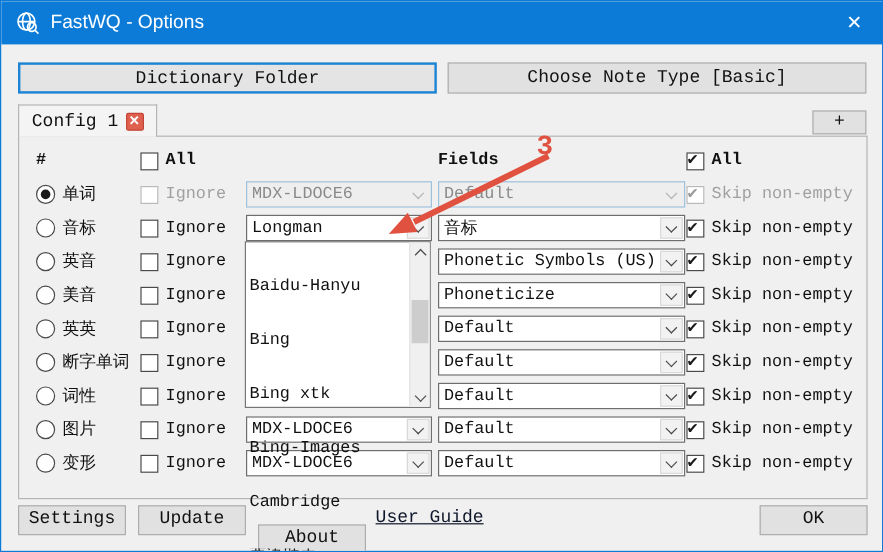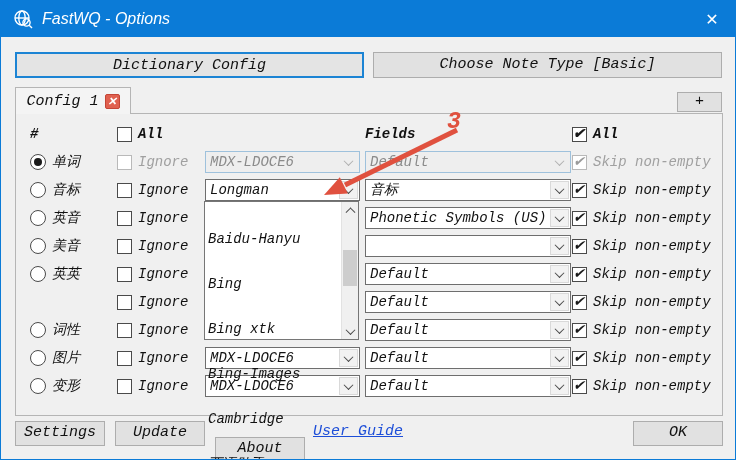--- a/index.html
+++ b/index.html
@@ -1,20 +1,20 @@
 <!DOCTYPE html>
 <html><head>
 <meta charset="utf-8">
 <style>
   * { margin:0; padding:0; box-sizing:border-box; }
   html,body { width:736px; height:460px; }
   body { font-family:"Liberation Mono","DejaVu Sans Mono",monospace; font-size:14px; color:#111; }
 
   .window { position:relative; width:736px; height:460px; background:#f0f0f0;
-            border:1px solid #0b7bd7; overflow:hidden;font-style:italic; }
+            border:1px solid #0b7bd7; overflow:hidden; }
 
   
   .titlebar { position:absolute; left:0; top:0; width:100%; height:36px; background:#0b7bd7;
               display:flex; align-items:center; color:#fff;
               font-family:"Liberation Sans","DejaVu Sans",sans-serif; font-size:16px; }
   .app-icon { margin-left:12px; margin-right:9px; width:20px; height:20px; flex:0 0 auto; }
   .title-close { position:absolute; right:0; top:0; width:46px; height:36px; display:flex;
                  align-items:center; justify-content:center; font-size:16px; cursor:default; }
 
   
@@ -80,21 +80,21 @@
   
   .annotation-layer { position:absolute; left:0; top:0; width:736px; height:460px;
                       pointer-events:none; z-index:9; }
   .annot-num { position:absolute; left:446px; top:108px; color:#e0513f; font-size:23px;
                font-weight:bold; z-index:10; pointer-events:none; }
 
   
   .btn-foot { position:absolute; top:420px; height:25px; width:90px; line-height:22px; font-size:15px; }
   #btn-settings { left:14px; } #btn-update { left:114px; } #btn-about { left:214px;margin-top:16px; }
   #btn-ok { left:632px; }
-  .user-guide { position:absolute; left:312px; top:422px; font-size:15px; color:#1d4ed8;
+  .user-guide { position:absolute; left:312px; top:422px; font-size:15px; color:#0f172a;
                 text-decoration:underline; cursor:pointer; }
 </style>
 </head>
 <body>
 
 <div class="window">
 
   <div class="titlebar">
     <svg class="app-icon" viewBox="0 0 20 20">
       <g stroke="#fff" stroke-width="1.4" fill="none">
@@ -102,21 +102,21 @@
         <ellipse cx="9" cy="9" rx="3.2" ry="7"></ellipse>
         <line x1="2" y1="9" x2="16" y2="9"></line>
         <circle cx="13.5" cy="13.5" r="3.6"></circle>
         <line x1="16.2" y1="16.2" x2="19" y2="19"></line>
       </g>
     </svg>
     <span>FastWQ - Options</span>
     <span class="title-close">✕</span>
   </div>
 
-  <div class="btn btn-top" id="btn-dict-folder">Dictionary Config</div>
+  <div class="btn btn-top" id="btn-dict-folder">Dictionary Folder</div>
   <div class="btn btn-top" id="btn-note-type">Choose Note Type [Basic]</div>
 
   <div class="tab">
     <span>Config 1</span>
     <span class="tab-close">✕</span>
   </div>
   <div class="btn add-btn">+</div>
 
   <div class="panel">
 
@@ -226,20 +226,21 @@
       <div class="cell c1">
           <span class="radio"></span>
           <span>美音</span>
         </div>
       <div class="cell c2">
           <span class="cb"></span>
           <span>Ignore</span>
         </div>
       <div class="cell c4">
           <div class="combo">
+            <span>Phoneticize</span>
             <span class="arrow-btn">
               <span class="chev"></span>
             </span>
           </div>
         </div>
       <div class="cell c5">
           <span class="cb checked"></span>
           <span>Skip non-empty</span>
         </div>
     </div>
@@ -261,20 +262,24 @@
             </span>
           </div>
         </div>
       <div class="cell c5">
           <span class="cb checked"></span>
           <span>Skip non-empty</span>
         </div>
     </div>
 
     <div class="trow" style="top:174px">
+      <div class="cell c1">
+          <span class="radio"></span>
+          <span>断字单词</span>
+        </div>
       <div class="cell c2">
           <span class="cb"></span>
           <span>Ignore</span>
         </div>
       <div class="cell c4">
           <div class="combo">
             <span>Default</span>
             <span class="arrow-btn">
               <span class="chev"></span>
             </span>

